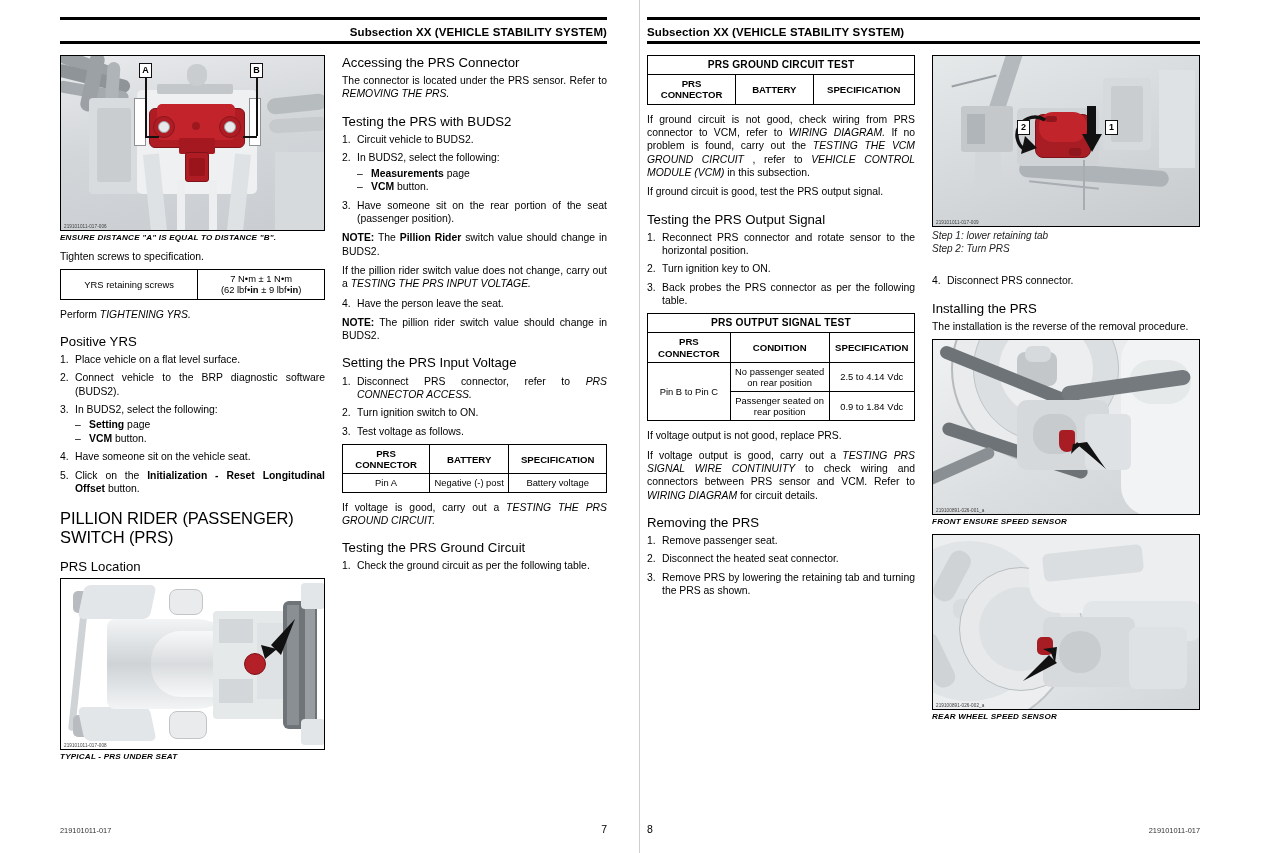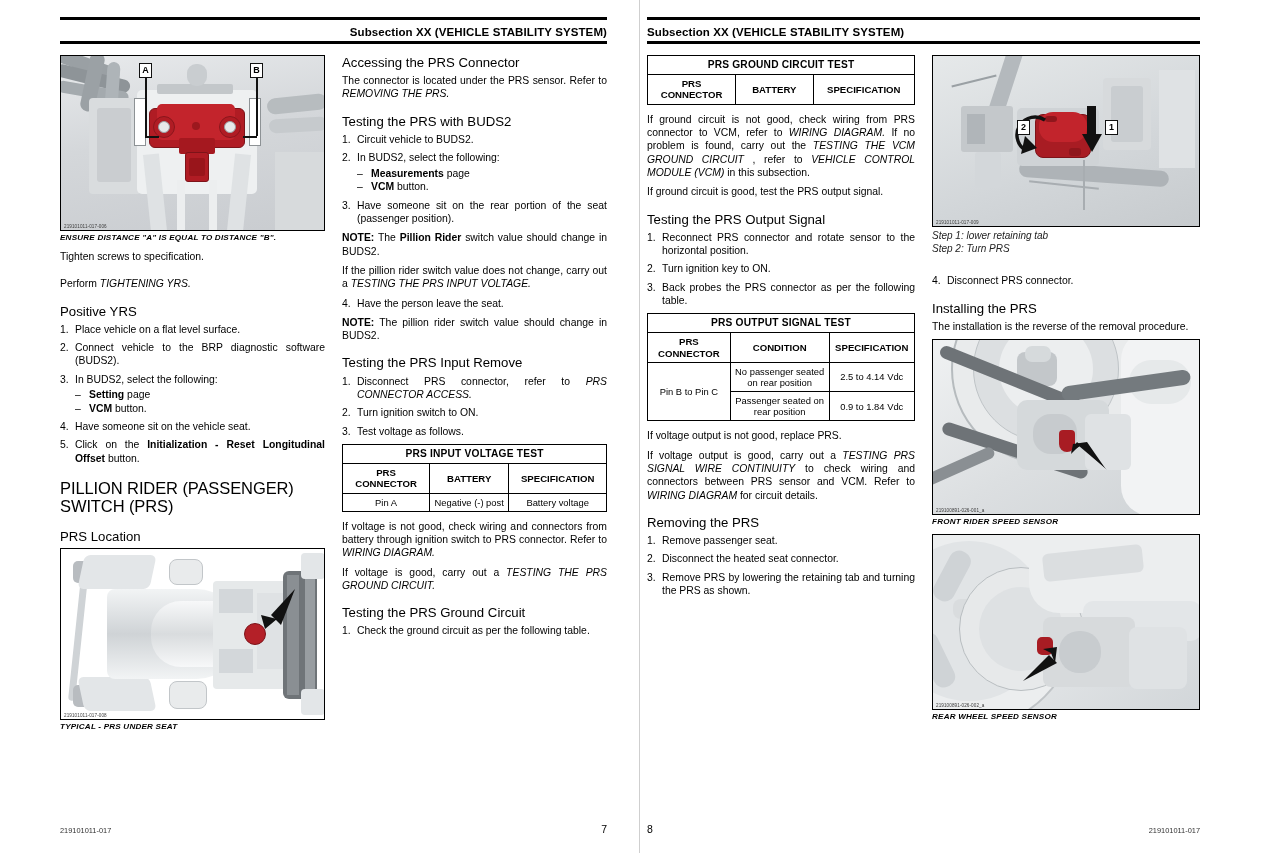--- a/index.html
+++ b/index.html
@@ -179,20 +179,27 @@
             </div>
             <div class="fig-code">219101011-017-006</div>
           </div>
           <div class="fig-cap">ENSURE DISTANCE "A" IS EQUAL TO DISTANCE "B".</div>
         </div>
 
         <p class="body nj">Tighten screws to specification.</p>
 
         <table class="spec">
           <tbody>
+          <tr>
+            <td style="width:52%;">YRS retaining screws</td>
+            <td style="width:48%;">
+              <span>7 N•m ± 1 N•m</span><br>
+              <span><span>(62 lbf•</span><span class="bd">in</span><span> ± 9 lbf•</span><span class="bd">in</span><span>)</span></span>
+            </td>
+          </tr>
         </tbody>
           </table>
 
         <p class="body nj"><span>Perform </span><span class="it">TIGHTENING YRS.</span></p>
 
         <h2 class="sub">Positive YRS</h2>
         <ol class="steps">
           <li><span class="num">1.</span><span>Place vehicle on a flat level surface.</span></li>
           <li><span class="num">2.</span><span>Connect vehicle to the BRP diagnostic software (BUDS2).</span></li>
           <li><span class="num">3.</span><span>In BUDS2, select the following:</span>
@@ -266,46 +273,42 @@
           </li>
           <li><span class="num">3.</span><span>Have someone sit on the rear portion of the seat (passenger position).</span></li>
         </ol>
         <p class="body"><span class="bd">NOTE:</span><span> The </span><span class="bd">Pillion Rider</span><span> switch value should change in BUDS2.</span></p>
         <p class="body"><span>If the pillion rider switch value does not change, carry out a </span><span class="it">TESTING THE PRS INPUT VOLTAGE.</span></p>
         <ol class="steps">
           <li><span class="num">4.</span><span>Have the person leave the seat.</span></li>
         </ol>
         <p class="body"><span class="bd">NOTE:</span><span> The pillion rider switch value should change in BUDS2.</span></p>
 
-        <h2 class="sub">Testing the PRS Input Remove</h2>
+        <h2 class="sub">Setting the PRS Input Voltage</h2>
         <ol class="steps">
           <li><span class="num">1.</span><span>Disconnect PRS connector, refer to </span><span class="it">PRS CONNECTOR ACCESS.</span></li>
           <li><span class="num">2.</span><span>Turn ignition switch to ON.</span></li>
           <li><span class="num">3.</span><span>Test voltage as follows.</span></li>
         </ol>
 
         <table class="spec">
           <tbody>
-              <tr>
-                <th class="title" colspan="3">PRS INPUT VOLTAGE TEST</th>
-              </tr>
           <tr>
             <th class="colhd" style="width:33%;">PRS CONNECTOR</th>
             <th class="colhd" style="width:30%;">BATTERY</th>
             <th class="colhd" style="width:37%;">SPECIFICATION</th>
           </tr>
           <tr>
             <td>Pin A</td>
             <td>Negative (-) post</td>
             <td>Battery voltage</td>
           </tr>
         </tbody>
           </table>
 
-        <p class="body"><span>If voltage is not good, check wiring and connectors from battery through ignition switch to PRS connector.  Refer to </span><span class="it">WIRING DIAGRAM.</span></p>
         <p class="body"><span>If voltage is good, carry out a </span><span class="it">TESTING THE PRS GROUND CIRCUIT.</span></p>
 
         <h2 class="sub">Testing the PRS Ground Circuit</h2>
         <ol class="steps">
           <li><span class="num">1.</span><span>Check the ground circuit as per the following table.</span></li>
         </ol>
       </div>
     </div>
 
     <div class="footer left">
@@ -464,21 +467,21 @@
 
               <div style="position:absolute;left:126px;top:90px;width:16px;height:22px;background:#a81c23;border-radius:4px 4px 8px 8px;"></div>
 
               <svg style="position:absolute;left:134px;top:100px;width:42px;height:34px;" viewBox="0 0 42 34">
                 <path d="M40 30 L10 2 L4 12 L16 4 Z" fill="#111"></path>
                 <path d="M38 28 L12 6 L4 14 L6 4 L20 2 Z" fill="#111"></path>
               </svg>
             </div>
             <div class="fig-code">219100891-026-001_a</div>
           </div>
-          <div class="fig-cap">FRONT RIDER SPEED SENSOR</div>
+          <div class="fig-cap">FRONT ENSURE SPEED SENSOR</div>
         </div>
 
         <div class="fig">
           <div class="fig-box" style="height:176px;">
             <div class="art">
               <div style="position:absolute;inset:0;background:linear-gradient(140deg,#f4f5f6,#e0e3e5 60%,#d2d6d9);"></div>
 
               <div style="position:absolute;left:-72px;top:-22px;width:216px;height:216px;border-radius:50%;background:#eceeef;border:2px solid #c0c4c7;"></div>
               <div style="position:absolute;left:-44px;top:6px;width:160px;height:160px;border-radius:50%;background:#e1e4e6;"></div>
               <div class="mach" style="left:8px;top:14px;width:22px;height:54px;background:#cfd3d6;border-radius:10px;transform:rotate(28deg);"></div>

